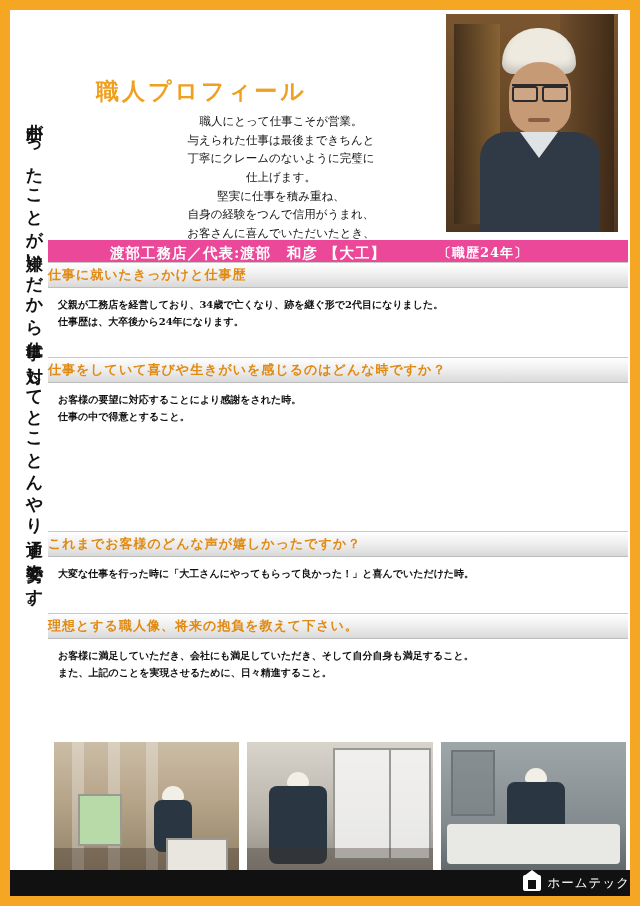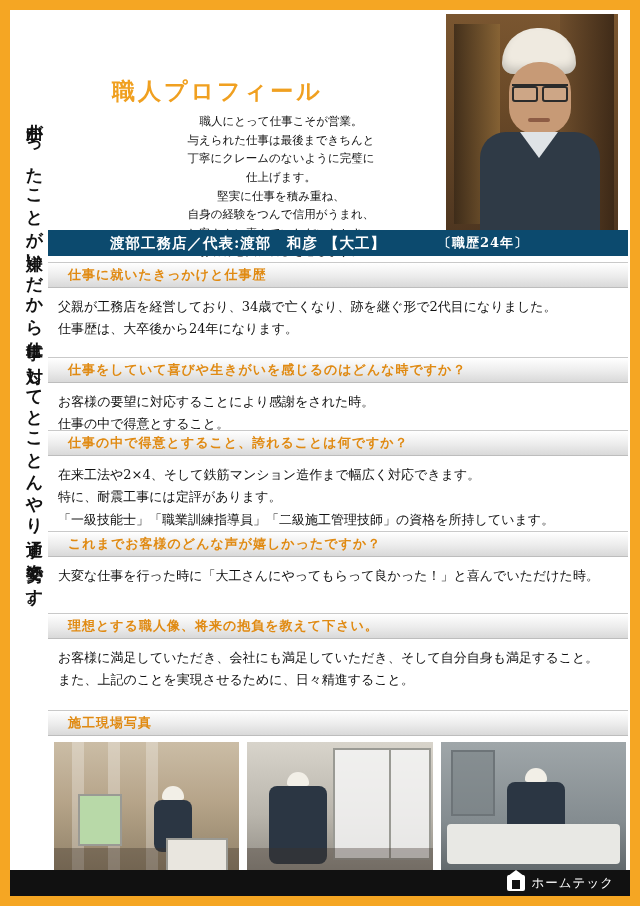--- a/index.html
+++ b/index.html
@@ -75,21 +75,21 @@
     top: 10px;
     font-family: "Liberation Sans", sans-serif;
     font-size: 46px;
     font-weight: bold;
     letter-spacing: 1px;
     color: #f0a020;
     line-height: 1;
   }
   .subtitle {
     position: absolute;
-    left: 64px;
+    left: 48px;
     top: 62px;
     font-family: Liberation Sans, sans-serif;
     font-size: 23px;
     letter-spacing: 3px;
     color: #f0a020;
     font-weight: bold;
   }
   .intro {
     position: absolute;
     left: 68px;
@@ -182,24 +182,24 @@
     position: absolute;
     left: 74px; top: 118px;
     width: 38px; height: 26px;
     background: #dfe3e6;
     clip-path: polygon(50% 100%, 0 0, 100% 0);
   }
   
   .company-bar {
     position: absolute;
     left: 48px;
-    top: 230px;
+    top: 240px;
     width: 580px;
     height: 26px;
-    background: #0c4a6e;
+    background: #ec4899;
     color: #ffffff;
     display: flex;
     align-items: center;
   }
   .company-name {
     font-family: "DejaVu Serif", serif;
     font-size: 14.5px;
     font-weight: bold;
     margin-left: 62px;
     letter-spacing: 1px;
@@ -223,29 +223,30 @@
     border-bottom: 1px solid #bdbdbd;
     height: 24px;
     display: flex;
     align-items: center;
   }
   .q-text {
     font-family: "DejaVu Serif", serif;
     font-size: 13px;
     font-weight: bold;
     color: #e08a12;
-    margin-left: 20px;
+    margin-left: 0;
     letter-spacing: 1px;
   }
   .a-text {
     font-family: "DejaVu Serif", serif;
-    font-size: 13px;
+    font-size: 10px;
     line-height: 1.72;
     color: #111111;
     margin: 8px 0 0 10px;
+    font-weight: bold;
   }
   
   .photos {
     position: absolute;
     left: 54px;
     top: 742px;
     width: 572px;
     height: 132px;
     display: flex;
     gap: 8px;
@@ -308,21 +309,20 @@
     bottom: 10px;
     width: 620px;
     height: 26px;
     background: #111111;
     display: flex;
     align-items: center;
     justify-content: flex-end;
   }
   .footer-logo {
     display: flex;
-    margin-right: 16px;
   }
   .footer-mark {
     width: 18px; height: 16px;
     background: #ffffff;
     margin-right: 7px;
     position: relative;
     border-radius: 2px;
   }
   .footer-mark:before {
     content: "";
@@ -397,49 +397,36 @@
   </div>
 
   <div class="qa" style="top:357px;">
     <div class="q-bar">
       <span class="q-text">仕事をしていて喜びや生きがいを感じるのはどんな時ですか？</span>
     </div>
     <div class="a-text" style="white-space: pre-line;">お客様の要望に対応することにより感謝をされた時。
 仕事の中で得意とすること。</div>
   </div>
 
-  <div class="qa" style="top:430px;">
-    <div class="q-bar">
-      <span class="q-text">仕事の中で得意とすること、誇れることは何ですか？</span>
-    </div>
-    <div class="a-text" style="white-space: pre-line;">在来工法や2×4、そして鉄筋マンション造作まで幅広く対応できます。
-特に、耐震工事には定評があります。
-「一級技能士」「職業訓練指導員」「二級施工管理技師」の資格を所持しています。</div>
-  </div>
 
   <div class="qa" style="top:531px;">
     <div class="q-bar">
       <span class="q-text">これまでお客様のどんな声が嬉しかったですか？</span>
     </div>
     <div class="a-text" style="white-space: pre-line;">大変な仕事を行った時に「大工さんにやってもらって良かった！」と喜んでいただけた時。</div>
   </div>
 
   <div class="qa" style="top:613px;">
     <div class="q-bar">
       <span class="q-text">理想とする職人像、将来の抱負を教えて下さい。</span>
     </div>
     <div class="a-text" style="white-space: pre-line;">お客様に満足していただき、会社にも満足していただき、そして自分自身も満足すること。
 また、上記のことを実現させるために、日々精進すること。</div>
   </div>
 
-  <div class="qa" style="top:710px;">
-    <div class="q-bar">
-      <span class="q-text">施工現場写真</span>
-    </div>
-  </div>
 
   <div class="photos">
     <div class="photo p1">
       <div class="ph-stud" style="left:18px;"></div>
       <div class="ph-stud" style="left:54px;"></div>
       <div class="ph-stud" style="left:92px;"></div>
       <div class="ph-window" style="left:24px; top:52px; width:40px; height:48px; background:#b8d9a8;"></div>
       <div class="ph-helmet" style="left:108px; top:44px;"></div>
       <div class="ph-worker-body" style="left:100px; top:58px; width:38px; height:52px;"></div>
       <div class="ph-floor"></div>

